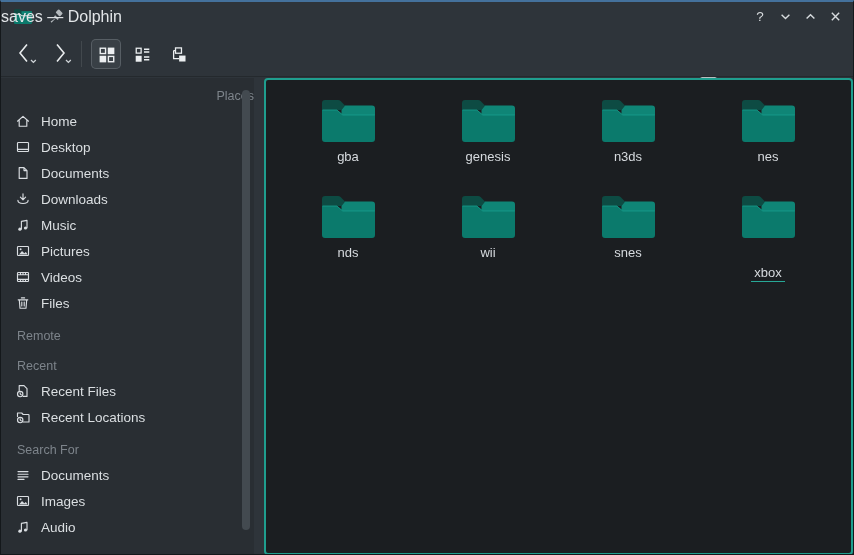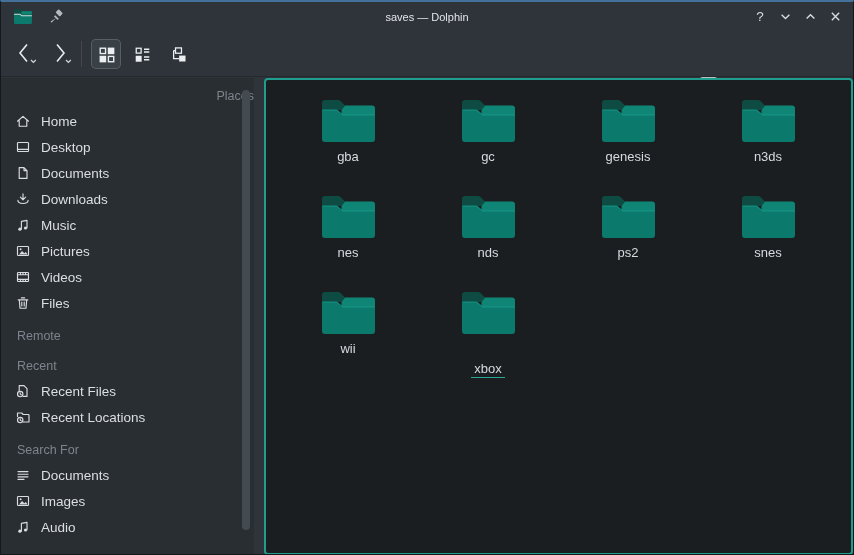--- a/index.html
+++ b/index.html
@@ -8,21 +8,21 @@
   .window{
     position:relative;width:854px;height:555px;overflow:hidden;
     background:var(--toolbar-bg);
     border:1px solid #14181b;border-top:2px solid var(--top-border);
   }
   
   .titlebar{position:absolute;top:0;left:0;right:0;height:29px;background:var(--titlebar-bg);
     display:flex;align-items:center;padding:0 12px;}
   .app-icon{display:flex;margin-right:16px;}
   .pin{display:flex;opacity:.9;}
-  .win-title{position:absolute;left:0;right:0;text-align:center;color:#e2e5e8;font-size:11px;pointer-events:none;}
+  .win-title{position:absolute;left:0;right:0;color:#e2e5e8;font-size:16px;pointer-events:none;}
   .tb-controls{position:absolute;right:10px;display:flex;align-items:center;gap:9px;}
   .ctl{width:16px;height:16px;display:flex;align-items:center;justify-content:center;color:#d6dadd;font-size:13.5px;}
   .ctl svg{display:block;}
   
   .toolbar{position:absolute;top:30px;left:0;right:0;height:45px;background:var(--toolbar-bg);
     display:flex;align-items:center;border-bottom:1px solid #24292d;}
   .nav-group{display:flex;align-items:center;padding-left:10px;}
   .navbtn{width:34px;height:30px;display:flex;align-items:center;justify-content:center;}
   .tb-sep{width:1px;height:26px;background:#42484d;margin:0 6px 0 2px;}
   .viewbtn{width:30px;height:30px;margin:0 3px;border-radius:5px;display:flex;align-items:center;justify-content:center;}
@@ -317,29 +317,20 @@
   </svg>
           <span class="flabel">gba</span>
         </div>
         <div class="fitem ">
           <svg width="57" height="48" viewBox="0 0 57 48">
     <path d="M2,13 V6 a3,3 0 0 1 3,-3 h13 c1,0 1.9,.4 2.6,1.1 L25,8.5 l-3.5,4.5 z" fill="var(--folder-dark)"></path>
     <path d="M21.5,13 L25,8.5 h27 a3,3 0 0 1 3,3 V18 h-33.5 z" fill="var(--folder-strip)"></path>
     <path d="M2,13 h15 l6,5 h32 v24 a3,3 0 0 1 -3,3 H5 a3,3 0 0 1 -3,-3 z" fill="var(--folder-front)"></path>
     <path d="M2.5,13 h14.3 l6,5 h32" stroke="#1aa190" stroke-width="1" fill="none" opacity=".75"></path>
   </svg>
-          <span class="flabel">gc</span>
-        </div>
-        <div class="fitem ">
-          <svg width="57" height="48" viewBox="0 0 57 48">
-    <path d="M2,13 V6 a3,3 0 0 1 3,-3 h13 c1,0 1.9,.4 2.6,1.1 L25,8.5 l-3.5,4.5 z" fill="var(--folder-dark)"></path>
-    <path d="M21.5,13 L25,8.5 h27 a3,3 0 0 1 3,3 V18 h-33.5 z" fill="var(--folder-strip)"></path>
-    <path d="M2,13 h15 l6,5 h32 v24 a3,3 0 0 1 -3,3 H5 a3,3 0 0 1 -3,-3 z" fill="var(--folder-front)"></path>
-    <path d="M2.5,13 h14.3 l6,5 h32" stroke="#1aa190" stroke-width="1" fill="none" opacity=".75"></path>
-  </svg>
           <span class="flabel">genesis</span>
         </div>
         <div class="fitem ">
           <svg width="57" height="48" viewBox="0 0 57 48">
     <path d="M2,13 V6 a3,3 0 0 1 3,-3 h13 c1,0 1.9,.4 2.6,1.1 L25,8.5 l-3.5,4.5 z" fill="var(--folder-dark)"></path>
     <path d="M21.5,13 L25,8.5 h27 a3,3 0 0 1 3,3 V18 h-33.5 z" fill="var(--folder-strip)"></path>
     <path d="M2,13 h15 l6,5 h32 v24 a3,3 0 0 1 -3,3 H5 a3,3 0 0 1 -3,-3 z" fill="var(--folder-front)"></path>
     <path d="M2.5,13 h14.3 l6,5 h32" stroke="#1aa190" stroke-width="1" fill="none" opacity=".75"></path>
   </svg>
           <span class="flabel">n3ds</span>
@@ -362,39 +353,30 @@
   </svg>
           <span class="flabel">nds</span>
         </div>
         <div class="fitem ">
           <svg width="57" height="48" viewBox="0 0 57 48">
     <path d="M2,13 V6 a3,3 0 0 1 3,-3 h13 c1,0 1.9,.4 2.6,1.1 L25,8.5 l-3.5,4.5 z" fill="var(--folder-dark)"></path>
     <path d="M21.5,13 L25,8.5 h27 a3,3 0 0 1 3,3 V18 h-33.5 z" fill="var(--folder-strip)"></path>
     <path d="M2,13 h15 l6,5 h32 v24 a3,3 0 0 1 -3,3 H5 a3,3 0 0 1 -3,-3 z" fill="var(--folder-front)"></path>
     <path d="M2.5,13 h14.3 l6,5 h32" stroke="#1aa190" stroke-width="1" fill="none" opacity=".75"></path>
   </svg>
-          <span class="flabel">ps2</span>
+          <span class="flabel">wii</span>
         </div>
         <div class="fitem ">
           <svg width="57" height="48" viewBox="0 0 57 48">
     <path d="M2,13 V6 a3,3 0 0 1 3,-3 h13 c1,0 1.9,.4 2.6,1.1 L25,8.5 l-3.5,4.5 z" fill="var(--folder-dark)"></path>
     <path d="M21.5,13 L25,8.5 h27 a3,3 0 0 1 3,3 V18 h-33.5 z" fill="var(--folder-strip)"></path>
     <path d="M2,13 h15 l6,5 h32 v24 a3,3 0 0 1 -3,3 H5 a3,3 0 0 1 -3,-3 z" fill="var(--folder-front)"></path>
     <path d="M2.5,13 h14.3 l6,5 h32" stroke="#1aa190" stroke-width="1" fill="none" opacity=".75"></path>
   </svg>
           <span class="flabel">snes</span>
-        </div>
-        <div class="fitem ">
-          <svg width="57" height="48" viewBox="0 0 57 48">
-    <path d="M2,13 V6 a3,3 0 0 1 3,-3 h13 c1,0 1.9,.4 2.6,1.1 L25,8.5 l-3.5,4.5 z" fill="var(--folder-dark)"></path>
-    <path d="M21.5,13 L25,8.5 h27 a3,3 0 0 1 3,3 V18 h-33.5 z" fill="var(--folder-strip)"></path>
-    <path d="M2,13 h15 l6,5 h32 v24 a3,3 0 0 1 -3,3 H5 a3,3 0 0 1 -3,-3 z" fill="var(--folder-front)"></path>
-    <path d="M2.5,13 h14.3 l6,5 h32" stroke="#1aa190" stroke-width="1" fill="none" opacity=".75"></path>
-  </svg>
-          <span class="flabel">wii</span>
         </div>
         <div class="fitem selected">
           <svg width="57" height="48" viewBox="0 0 57 48">
     <path d="M2,13 V6 a3,3 0 0 1 3,-3 h13 c1,0 1.9,.4 2.6,1.1 L25,8.5 l-3.5,4.5 z" fill="var(--folder-dark)"></path>
     <path d="M21.5,13 L25,8.5 h27 a3,3 0 0 1 3,3 V18 h-33.5 z" fill="var(--folder-strip)"></path>
     <path d="M2,13 h15 l6,5 h32 v24 a3,3 0 0 1 -3,3 H5 a3,3 0 0 1 -3,-3 z" fill="var(--folder-front)"></path>
     <path d="M2.5,13 h14.3 l6,5 h32" stroke="#1aa190" stroke-width="1" fill="none" opacity=".75"></path>
   </svg>
           <span class="flabel">xbox</span>
         </div>

